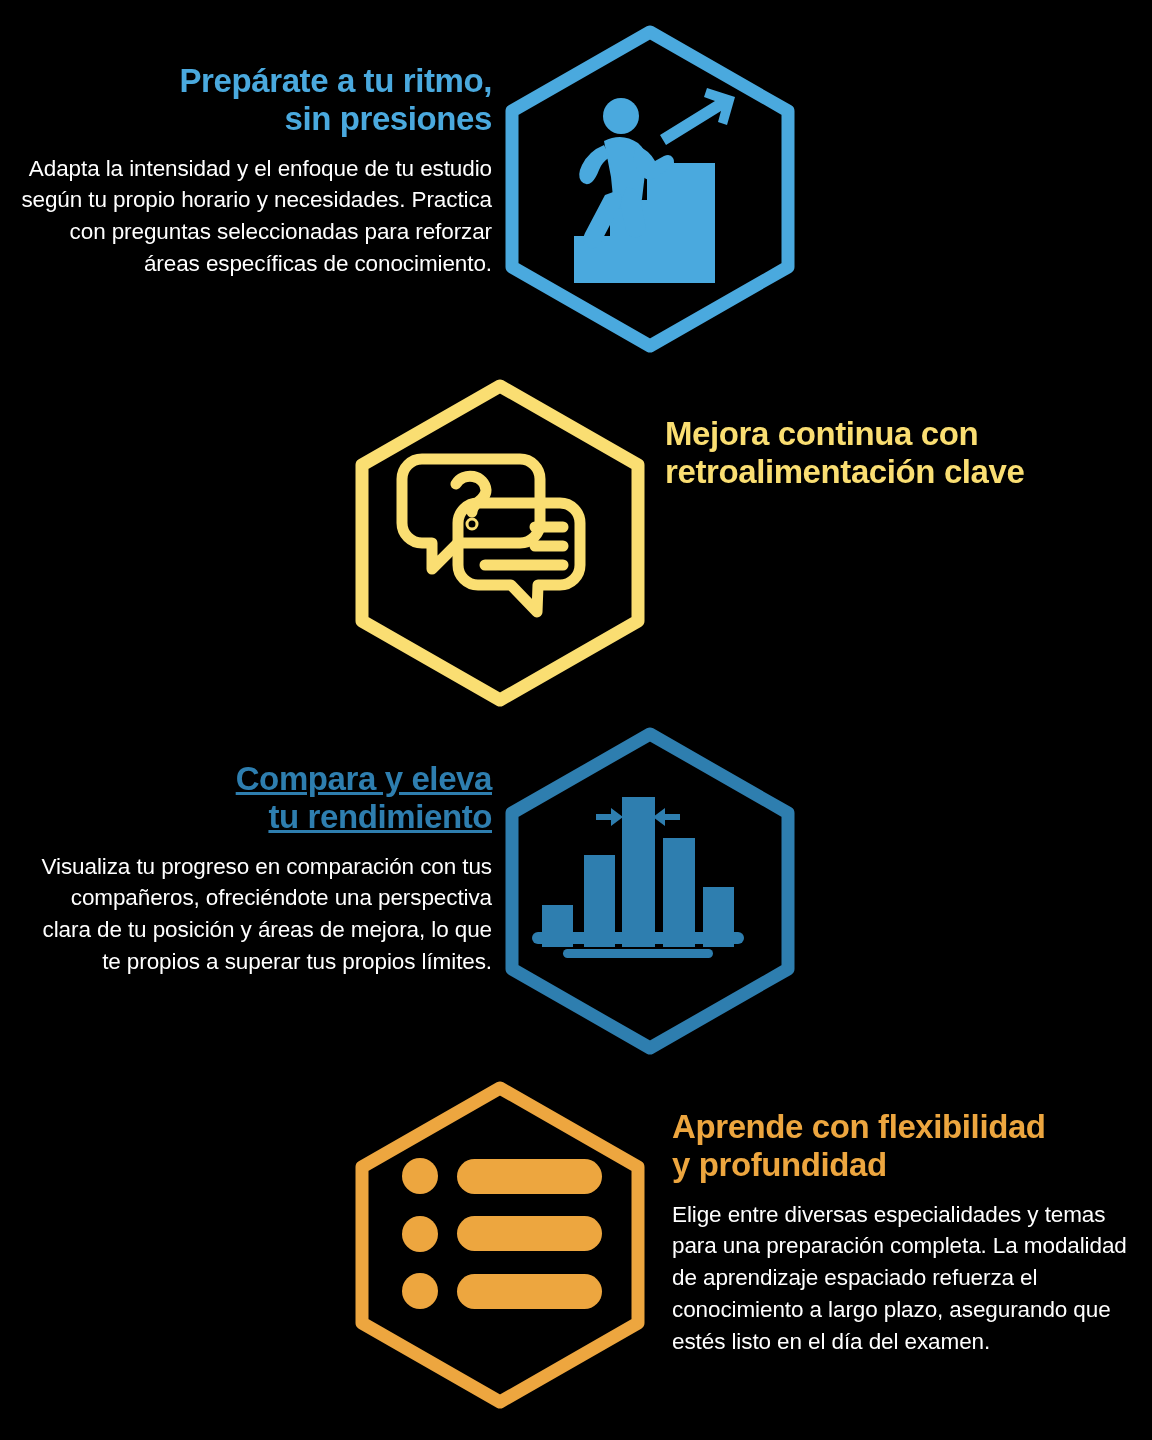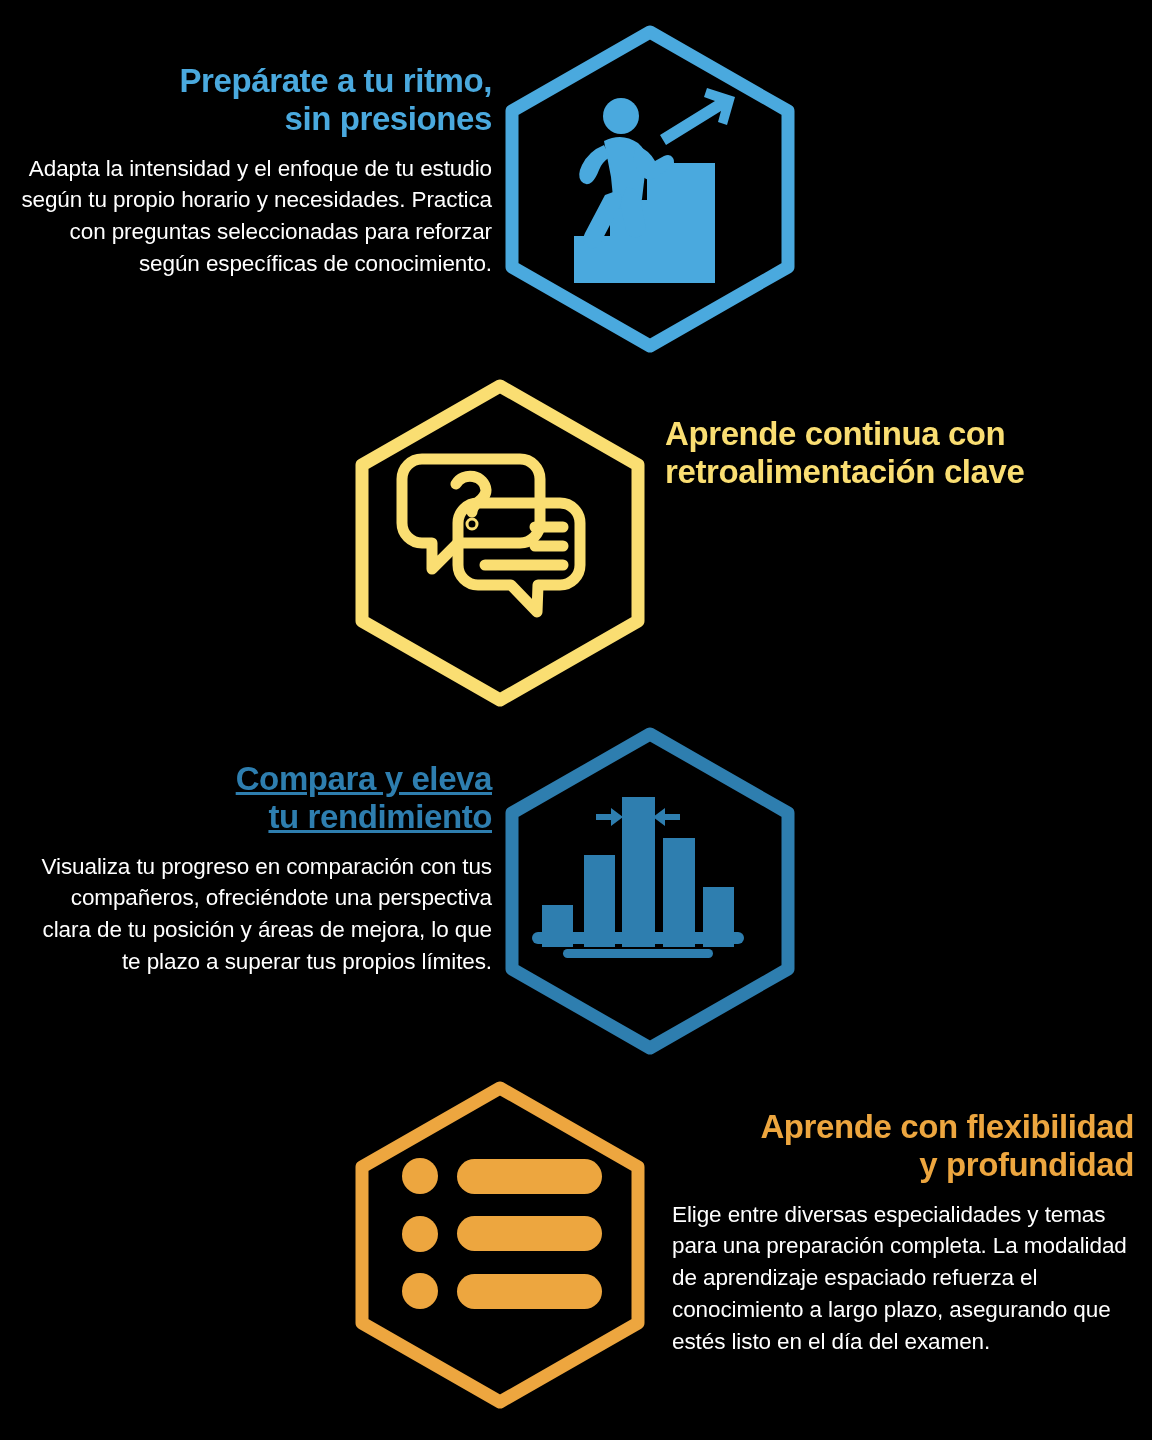--- a/index.html
+++ b/index.html
@@ -54,21 +54,21 @@
     line-height: 1.42;
     letter-spacing: -0.1px;
     margin-top: 14px;
   }
   .body b { font-weight: 400; }
 
   
   .c-lightblue { color: #4AA9DE; }
   .c-yellow    { color: #FADE72; }
   .c-midblue   { color: #2E7EAF; text-decoration: underline; }
-  .c-orange    { color: #EDA63F; text-align: right; }
+  .c-orange    { color: #EDA63F; }
 
   
   #block1 .hex-wrap { left: 500px; top: 23px; }
   #block1 .copy { left: 10px; top: 62px; width: 482px; }
 
   
   #block2 .hex-wrap { left: 350px; top: 377px; }
   #block2 .copy { left: 665px; top: 415px; width: 470px; }
 
   
@@ -107,21 +107,21 @@
           <path d="M116,168 q8,3 5,13 l-20,38 q-5,9 -13,5 q-8,-5 -3,-14 l20,-38 z"></path>
 
           <path d="M160,112 l55,-34 -11,-4 3,-9 28,9 -8,28 -9,-3 3,-11 -55,34 z"></path>
         </g>
       </svg>
     </div>
 
     <div class="copy right-align">
       <h2 class="title c-lightblue">Prepárate a tu ritmo,
 sin presiones</h2>
-      <p class="body"><b>Adapta</b><span> la intensidad y el enfoque de tu estudio según </span><b>tu propio horario y necesidades</b><span>. Practica con preguntas seleccionadas para </span><b>reforzar</b><span> según específicas de conocimiento.</span></p>
+      <p class="body"><b>Adapta</b><span> la intensidad y el enfoque de tu estudio según </span><b>tu propio horario y necesidades</b><span>. Practica con preguntas seleccionadas para </span><b>reforzar</b><span> áreas específicas de conocimiento.</span></p>
     </div>
   </section>
 
   <section class="feature" id="block2">
     <div class="hex-wrap">
       <svg viewBox="0 0 300 332" xmlns="http://www.w3.org/2000/svg" aria-hidden="true">
         <polygon points="150,9 288,88 288,244 150,323 12,244 12,88" fill="none" stroke="#FADE72" stroke-width="13" stroke-linejoin="round"></polygon>
         <g fill="none" stroke="#FADE72" stroke-width="11" stroke-linecap="round" stroke-linejoin="round">
 
           <path d="M72,82 h98 a20,20 0 0 1 20,20 v44 a20,20 0 0 1 -20,20 h-62 l-26,26 v-26 h-10 a20,20 0 0 1 -20,-20 v-44 a20,20 0 0 1 20,-20 z"></path>
@@ -130,21 +130,21 @@
 
           <path d="M128,126 h82 a20,20 0 0 1 20,20 v42 a20,20 0 0 1 -20,20 h-22 l-1,27 -26,-27 h-33 a20,20 0 0 1 -20,-20 v-42 a20,20 0 0 1 20,-20 z"></path>
           <line x1="185" y1="150" x2="213" y2="150"></line>
           <line x1="185" y1="169" x2="213" y2="169"></line>
           <line x1="135" y1="188" x2="213" y2="188"></line>
         </g>
       </svg>
     </div>
 
     <div class="copy left-align">
-      <h2 class="title c-yellow">Aprende continua con
+      <h2 class="title c-yellow">Mejora continua con
 retroalimentación clave</h2>
     </div>
   </section>
 
   <section class="feature" id="block3">
     <div class="hex-wrap">
       <svg viewBox="0 0 300 332" xmlns="http://www.w3.org/2000/svg" aria-hidden="true">
         <polygon points="150,9 288,88 288,244 150,323 12,244 12,88" fill="none" stroke="#2E7EAF" stroke-width="13" stroke-linejoin="round"></polygon>
         <g fill="#2E7EAF">
           <rect x="42" y="180" width="31" height="42"></rect>
@@ -157,21 +157,21 @@
 
           <path d="M96,89 h15 v-6 l12,9 -12,9 v-6 h-15 z"></path>
           <path d="M180,89 h-15 v-6 l-12,9 12,9 v-6 h15 z"></path>
         </g>
       </svg>
     </div>
 
     <div class="copy right-align">
       <h2 class="title c-midblue">Compara y eleva
 tu rendimiento</h2>
-      <p class="body"><span>Visualiza tu progreso en </span><b>comparación</b><span> con tus compañeros, ofreciéndote una perspectiva clara de tu posición y </span><b>áreas de mejora</b><span>, lo que te </span><b>plazo</b><span> a superar tus propios límites.</span></p>
+      <p class="body"><span>Visualiza tu progreso en </span><b>comparación</b><span> con tus compañeros, ofreciéndote una perspectiva clara de tu posición y </span><b>áreas de mejora</b><span>, lo que te </span><b>propios</b><span> a superar tus propios límites.</span></p>
     </div>
   </section>
 
   <section class="feature" id="block4">
     <div class="hex-wrap">
       <svg viewBox="0 0 300 332" xmlns="http://www.w3.org/2000/svg" aria-hidden="true">
         <polygon points="150,9 288,88 288,244 150,323 12,244 12,88" fill="none" stroke="#EDA63F" stroke-width="13" stroke-linejoin="round"></polygon>
         <g fill="#EDA63F">
           <circle cx="70" cy="97" r="18"></circle>
           <circle cx="70" cy="155" r="18"></circle>

